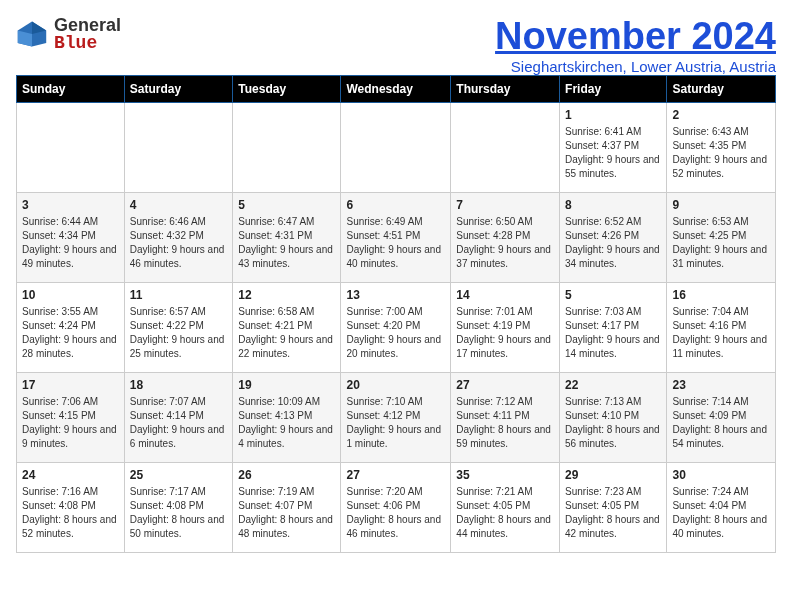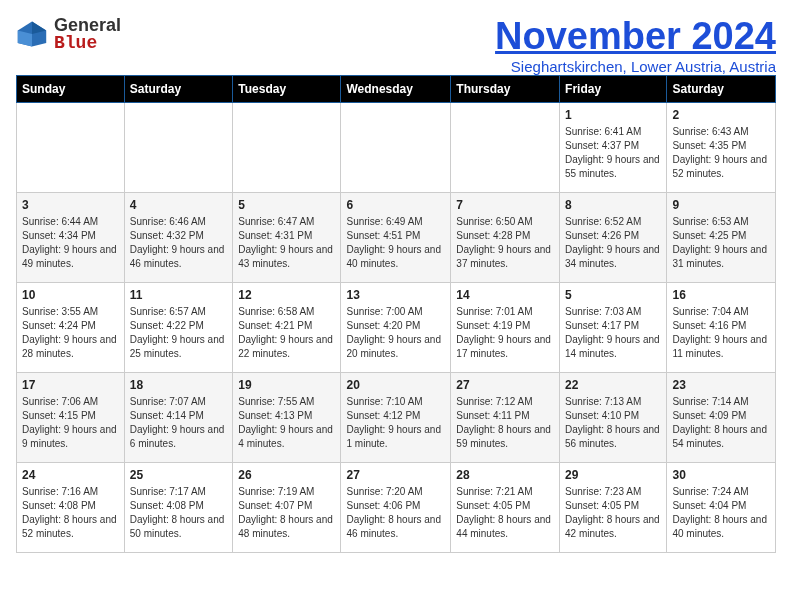--- a/index.html
+++ b/index.html
@@ -238,21 +238,21 @@
 Daylight: 9 hours and 9 minutes.</div>
         </td>
         <td>
           <span class="day-number">18</span>
           <div class="day-detail">Sunrise: 7:07 AM
 Sunset: 4:14 PM
 Daylight: 9 hours and 6 minutes.</div>
         </td>
         <td>
           <span class="day-number">19</span>
-          <div class="day-detail">Sunrise: 7:55 AM
+          <div class="day-detail">Sunrise: 10:09 AM
 Sunset: 4:13 PM
 Daylight: 9 hours and 4 minutes.</div>
         </td>
         <td>
           <span class="day-number">20</span>
           <div class="day-detail">Sunrise: 7:10 AM
 Sunset: 4:12 PM
 Daylight: 9 hours and 1 minute.</div>
         </td>
         <td>
@@ -293,21 +293,21 @@
 Sunset: 4:07 PM
 Daylight: 8 hours and 48 minutes.</div>
         </td>
         <td>
           <span class="day-number">27</span>
           <div class="day-detail">Sunrise: 7:20 AM
 Sunset: 4:06 PM
 Daylight: 8 hours and 46 minutes.</div>
         </td>
         <td>
-          <span class="day-number">28</span>
+          <span class="day-number">35</span>
           <div class="day-detail">Sunrise: 7:21 AM
 Sunset: 4:05 PM
 Daylight: 8 hours and 44 minutes.</div>
         </td>
         <td>
           <span class="day-number">29</span>
           <div class="day-detail">Sunrise: 7:23 AM
 Sunset: 4:05 PM
 Daylight: 8 hours and 42 minutes.</div>
         </td>

